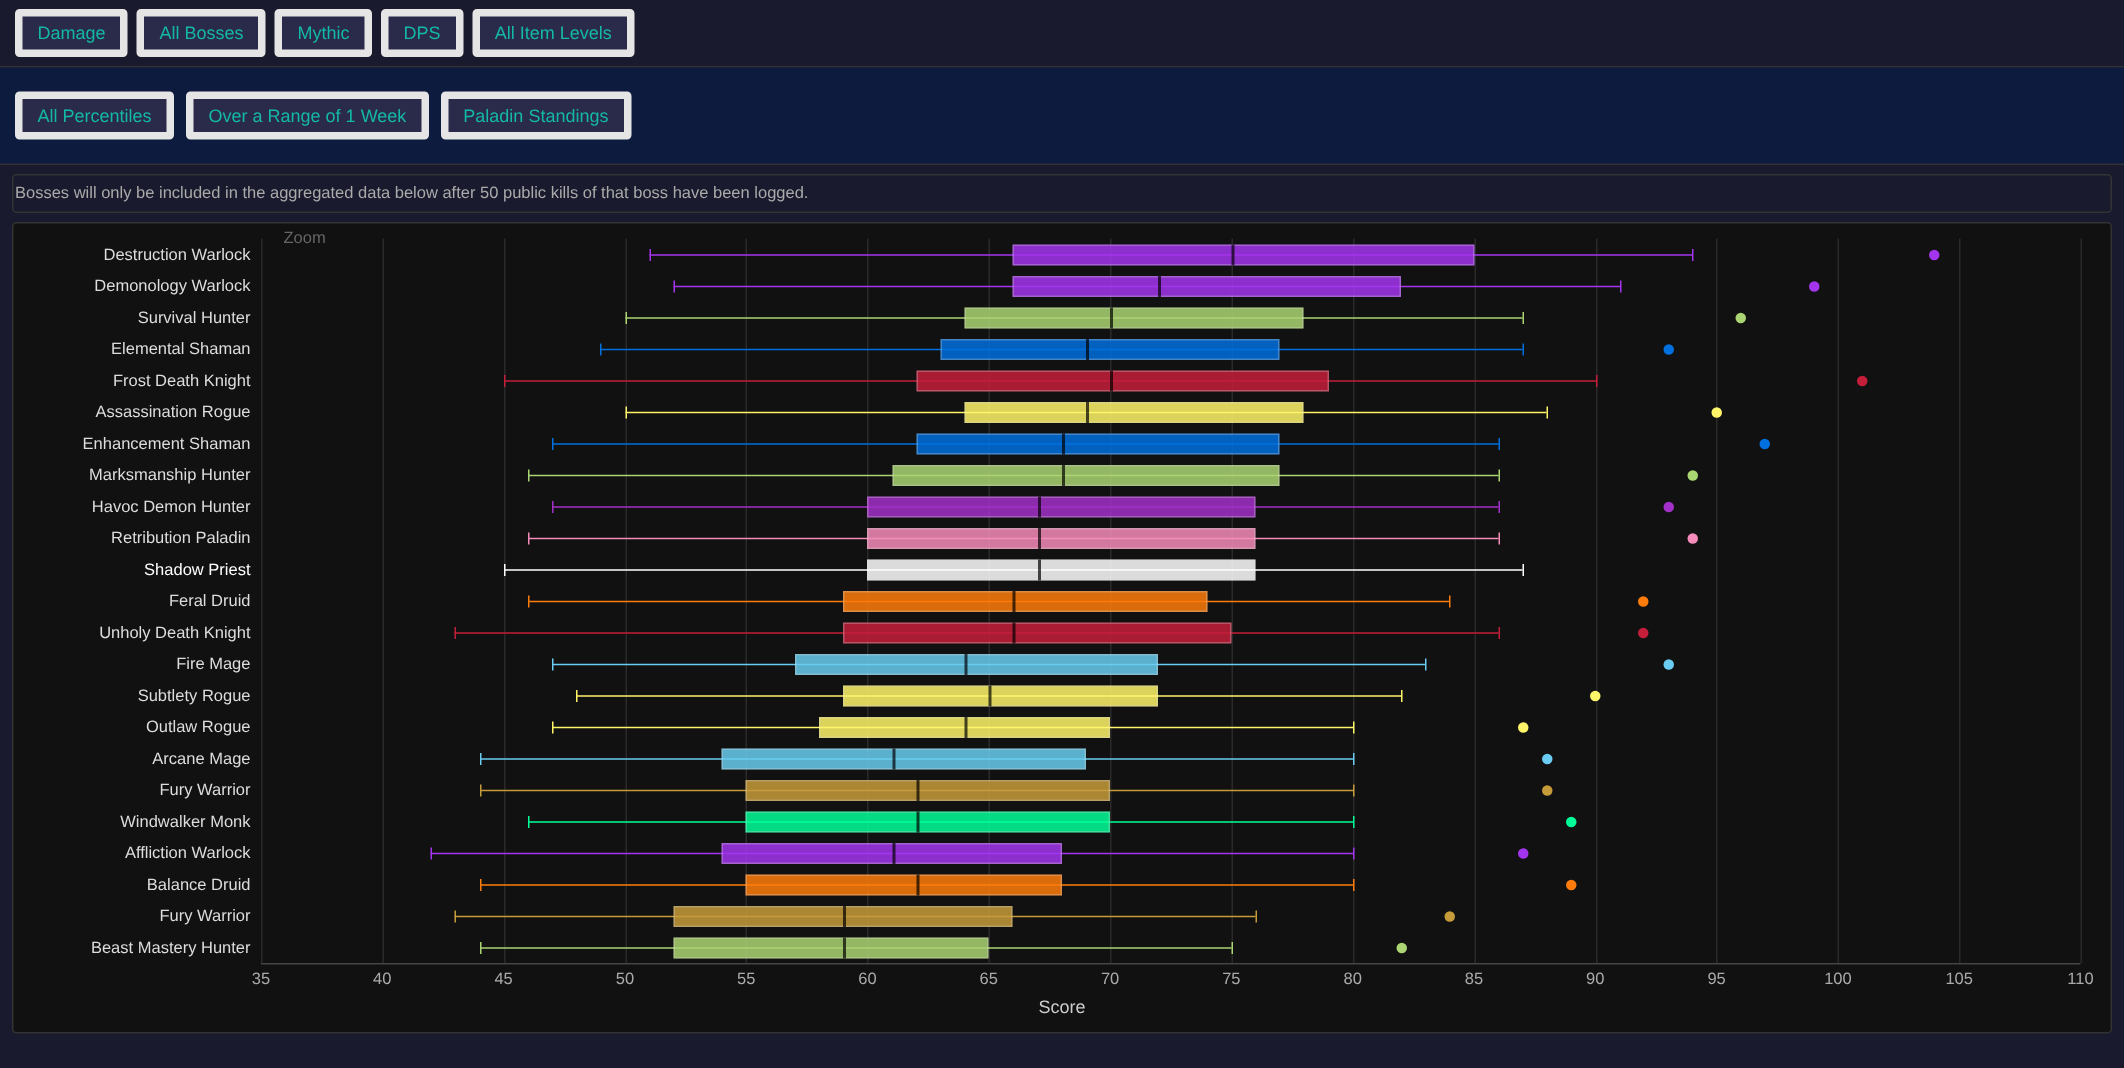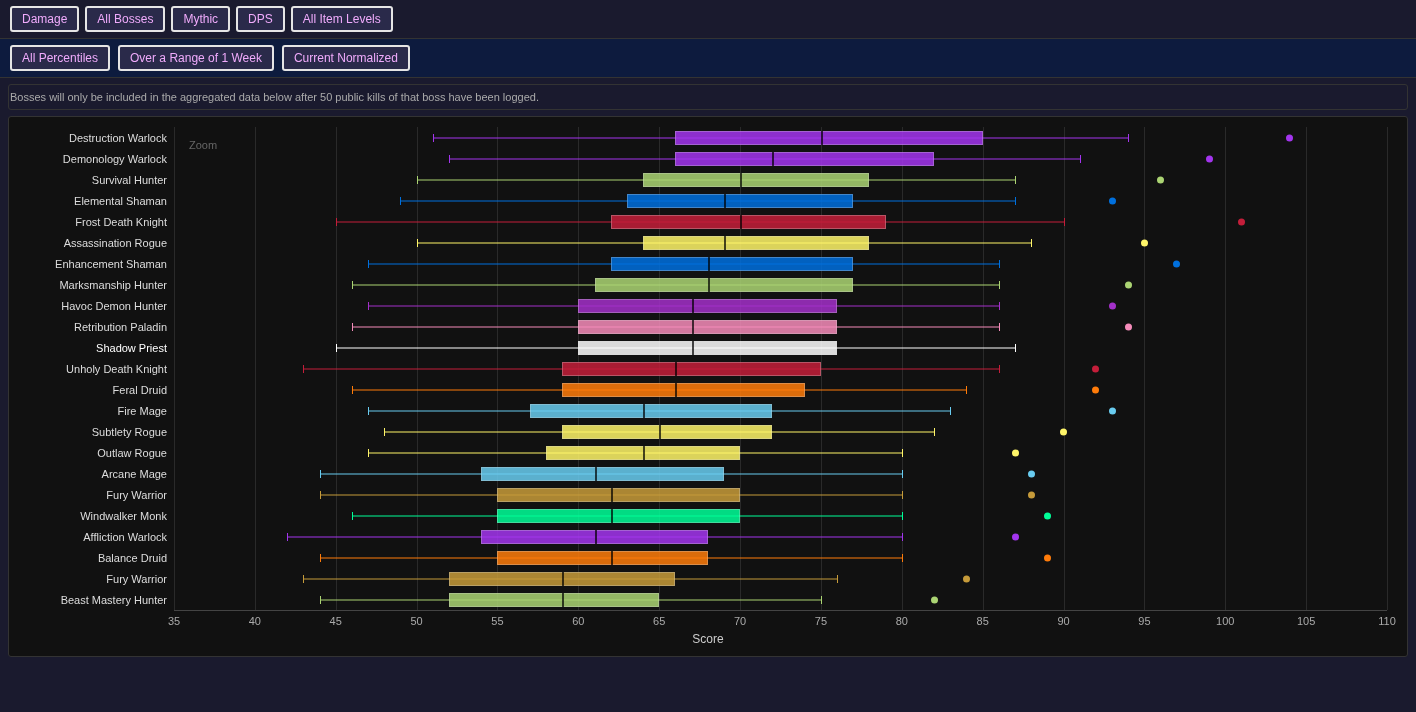--- a/index.html
+++ b/index.html
@@ -12,34 +12,34 @@
     .top-bar {
       background: #1a1a2e;
       border-bottom: 1px solid #333;
       padding: 6px 10px;
       display: flex;
       align-items: center;
       gap: 6px;
     }
     .nav-btn {
       background: #2a2a4a;
-      border: 2px solid #e5e5e5;
-      color: #f0abfc;
+      border: 5px solid #e5e5e5;
+      color: #14b8a6;
       padding: 4px 10px;
       border-radius: 3px;
       cursor: pointer;
       font-size: 12px;
       display: flex;
       align-items: center;
       gap: 4px;
     }
     .second-bar {
       background: #0d1b3e;
       border-bottom: 1px solid #333;
-      padding: 6px 10px;
+      padding: 16px 10px;
       display: flex;
       align-items: center;
       gap: 8px;
     }
     .notice-bar {
       background: #1a1a2e;
       border: 1px solid #333;
       padding: 6px 1px;
       margin: 6px 8px;
       border-radius: 3px;
@@ -49,21 +49,21 @@
     .chart-container {
       background: #111;
       margin: 4px 8px;
       border: 1px solid #333;
       border-radius: 3px;
       padding: 10px 0 10px 0;
       position: relative;
     }
     .zoom-label {
       position: absolute;
-      top: 22px;
+      top: 4px;
       left: 180px;
       color: #666;
       font-size: 11px;
     }
     .spec-row {
       display: flex;
       align-items: center;
       height: 21px;
       position: relative;
     }
@@ -147,21 +147,21 @@
 <div class="top-bar">
   <button class="nav-btn">Damage</button>
   <button class="nav-btn">All Bosses</button>
   <button class="nav-btn">Mythic</button>
   <button class="nav-btn">DPS</button>
   <button class="nav-btn">All Item Levels</button>
 </div>
 <div class="second-bar">
   <button class="nav-btn">All Percentiles</button>
   <button class="nav-btn">Over a Range of 1 Week</button>
-  <button class="nav-btn">Current Normalized</button>
+  <button class="nav-btn">Paladin Standings</button>
 </div>
 <div class="notice-bar">
   <span>Bosses will only be included in the aggregated data below after 50 public kills of that boss have been logged.</span>
 </div>
 
 <div class="chart-container">
   <div class="zoom-label">Zoom</div>
   <div id="chart-body" style="position: relative;">
 
   <div style="margin-left: 165px; margin-right: 20px; position: relative;">
@@ -297,39 +297,39 @@
           <div class="spec-label" style="color: rgb(255, 255, 255);">Shadow Priest</div>
           <div class="box-plot-area">
             <div class="whisker-line" style="left: 13.3333%; width: 56%; background: rgb(255, 255, 255);"></div>
             <div class="iqr-box" style="left: 33.3333%; width: 21.3333%; background: rgb(255, 255, 255); opacity: 0.85;"></div>
             <div class="median-line" style="left: 42.6667%; background: rgba(0, 0, 0, 0.7);"></div>
             <div style="position: absolute; left: 13.3333%; width: 1px; height: 8px; top: 50%; transform: translateY(-50%); background: rgb(255, 255, 255);"></div>
             <div style="position: absolute; left: 69.3333%; width: 1px; height: 8px; top: 50%; transform: translateY(-50%); background: rgb(255, 255, 255);"></div>
           </div>
         </div>
         <div class="spec-row">
+          <div class="spec-label" style="color: rgb(221, 221, 221);">Feral Druid</div>
+          <div class="box-plot-area">
+            <div class="whisker-line" style="left: 14.6667%; width: 50.6667%; background: rgb(255, 124, 10);"></div>
+            <div class="iqr-box" style="left: 32%; width: 20%; background: rgb(255, 124, 10); opacity: 0.85;"></div>
+            <div class="median-line" style="left: 41.3333%; background: rgba(0, 0, 0, 0.7);"></div>
+            <div style="position: absolute; left: 14.6667%; width: 1px; height: 8px; top: 50%; transform: translateY(-50%); background: rgb(255, 124, 10);"></div>
+            <div style="position: absolute; left: 65.3333%; width: 1px; height: 8px; top: 50%; transform: translateY(-50%); background: rgb(255, 124, 10);"></div>
+            <div class="outlier-dot" style="left: calc(76% - 3.5px); background: rgb(255, 124, 10);"></div>
+          </div>
+        </div>
+        <div class="spec-row">
           <div class="spec-label" style="color: rgb(221, 221, 221);">Unholy Death Knight</div>
           <div class="box-plot-area">
             <div class="whisker-line" style="left: 10.6667%; width: 57.3333%; background: rgb(196, 30, 58);"></div>
             <div class="iqr-box" style="left: 32%; width: 21.3333%; background: rgb(196, 30, 58); opacity: 0.85;"></div>
             <div class="median-line" style="left: 41.3333%; background: rgba(0, 0, 0, 0.7);"></div>
             <div style="position: absolute; left: 10.6667%; width: 1px; height: 8px; top: 50%; transform: translateY(-50%); background: rgb(196, 30, 58);"></div>
             <div style="position: absolute; left: 68%; width: 1px; height: 8px; top: 50%; transform: translateY(-50%); background: rgb(196, 30, 58);"></div>
             <div class="outlier-dot" style="left: calc(76% - 3.5px); background: rgb(196, 30, 58);"></div>
-          </div>
-        </div>
-        <div class="spec-row">
-          <div class="spec-label" style="color: rgb(221, 221, 221);">Feral Druid</div>
-          <div class="box-plot-area">
-            <div class="whisker-line" style="left: 14.6667%; width: 50.6667%; background: rgb(255, 124, 10);"></div>
-            <div class="iqr-box" style="left: 32%; width: 20%; background: rgb(255, 124, 10); opacity: 0.85;"></div>
-            <div class="median-line" style="left: 41.3333%; background: rgba(0, 0, 0, 0.7);"></div>
-            <div style="position: absolute; left: 14.6667%; width: 1px; height: 8px; top: 50%; transform: translateY(-50%); background: rgb(255, 124, 10);"></div>
-            <div style="position: absolute; left: 65.3333%; width: 1px; height: 8px; top: 50%; transform: translateY(-50%); background: rgb(255, 124, 10);"></div>
-            <div class="outlier-dot" style="left: calc(76% - 3.5px); background: rgb(255, 124, 10);"></div>
           </div>
         </div>
         <div class="spec-row">
           <div class="spec-label" style="color: rgb(221, 221, 221);">Fire Mage</div>
           <div class="box-plot-area">
             <div class="whisker-line" style="left: 16%; width: 48%; background: rgb(105, 204, 240);"></div>
             <div class="iqr-box" style="left: 29.3333%; width: 20%; background: rgb(105, 204, 240); opacity: 0.85;"></div>
             <div class="median-line" style="left: 38.6667%; background: rgba(0, 0, 0, 0.7);"></div>
             <div style="position: absolute; left: 16%; width: 1px; height: 8px; top: 50%; transform: translateY(-50%); background: rgb(105, 204, 240);"></div>
             <div style="position: absolute; left: 64%; width: 1px; height: 8px; top: 50%; transform: translateY(-50%); background: rgb(105, 204, 240);"></div>

